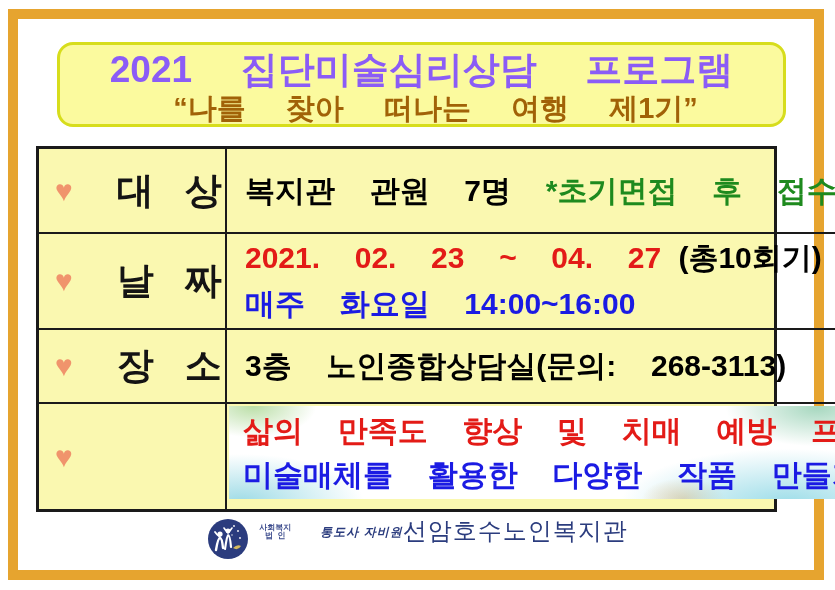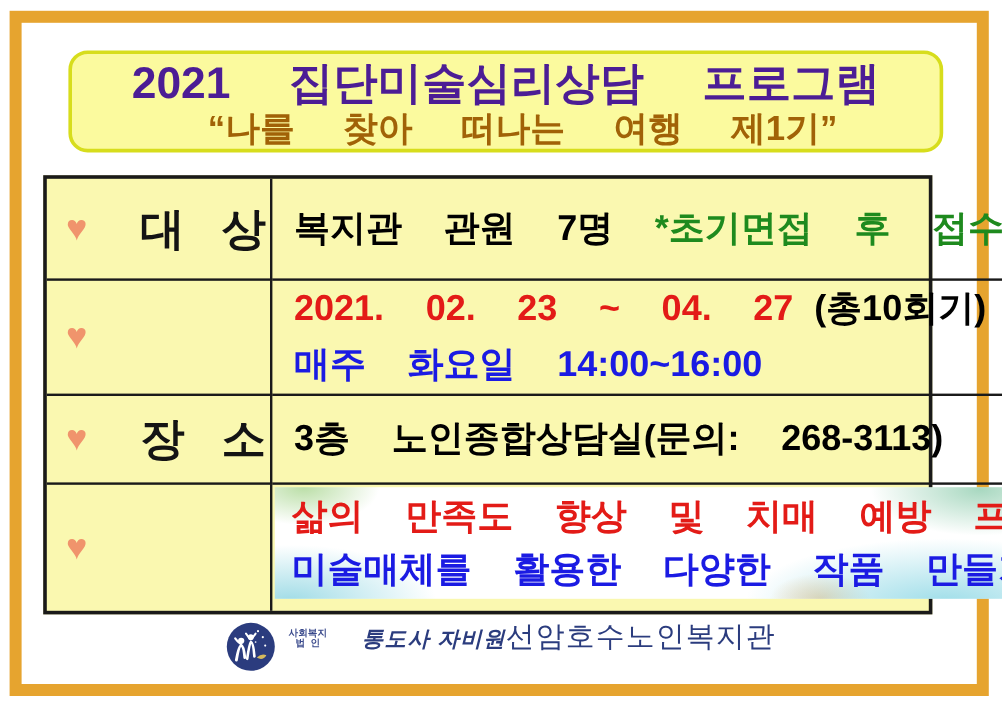--- a/index.html
+++ b/index.html
@@ -13,21 +13,21 @@
     box-sizing:border-box;border:10px solid #E6A42F;
   }
   
   .title-box{
     position:absolute;left:57px;top:42px;width:729px;height:85px;
     box-sizing:border-box;border:3px solid #D7DD1C;border-radius:16px;
     background:#FBFA9E;text-align:center;overflow:hidden;
   }
   .title-line1{
     margin-top:4px;font-size:37px;line-height:42px;font-weight:800;
-    color:#4c1d95;word-spacing:14px;letter-spacing:0px;white-space:pre;
+    color:#8b5cf6;word-spacing:14px;letter-spacing:0px;white-space:pre;
   }
   .title-line2{
     font-size:29px;line-height:34px;font-weight:800;color:#a16207;
     word-spacing:12px;white-space:pre;margin-left:28px;
   }
   
   .info-table{
     position:absolute;left:36px;top:146px;width:741px;
     box-sizing:border-box;border:3px solid #1A1A1A;background:#FAF8B0;
     display:grid;grid-template-columns:188px 1fr;
@@ -68,21 +68,21 @@
     display:flex;justify-content:center;align-items:flex-start;gap:6px;
   }
   .logo-mark{width:42px;height:42px;flex:0 0 auto;}
   .org-text{display:flex;}
   .org-top{display:flex;align-items:center;gap:5px;margin:2px 0 0 4px;}
   .org-foundation{
     font-size:8px;line-height:8px;font-weight:700;color:#3A4A8C;
     letter-spacing:0px;white-space:pre;text-align:center;
   }
   .org-script{
-    font-size:18px;font-weight:800;font-style:italic;color:#2B3C7E;
+    font-size:12px;font-weight:800;font-style:italic;color:#2B3C7E;
     letter-spacing:1px;white-space:pre;margin-left:24px;
   }
   .org-name{
     font-size:24px;line-height:26px;font-weight:400;color:#2B3C7E;
     letter-spacing:1px;white-space:pre;
   }
 </style>
 </head>
 <body>
 
@@ -98,20 +98,21 @@
   <div class="label-cell">
     <span class="heart">♥</span>
     <span class="label-text">대   상</span>
   </div>
   <div class="content-cell">
     <div class="cline"><span class="c-black">복지관  관원  7명  </span><span class="c-green">*초기면접  후  접수</span></div>
   </div>
 
   <div class="label-cell">
     <span class="heart">♥</span>
+    <span class="label-text">날   짜</span>
   </div>
   <div class="content-cell">
     <div class="cline"><span class="c-red">2021.  02.  23  ~  04.  27 </span><span class="c-black">(총10회기)</span></div>
     <div class="cline"><span class="c-blue">매주  화요일  14:00~16:00</span></div>
   </div>
 
   <div class="label-cell">
     <span class="heart">♥</span>
     <span class="label-text">장   소</span>
   </div>

